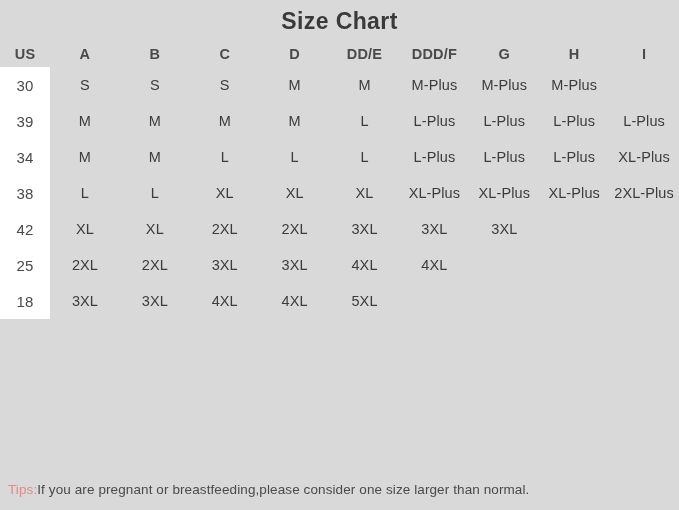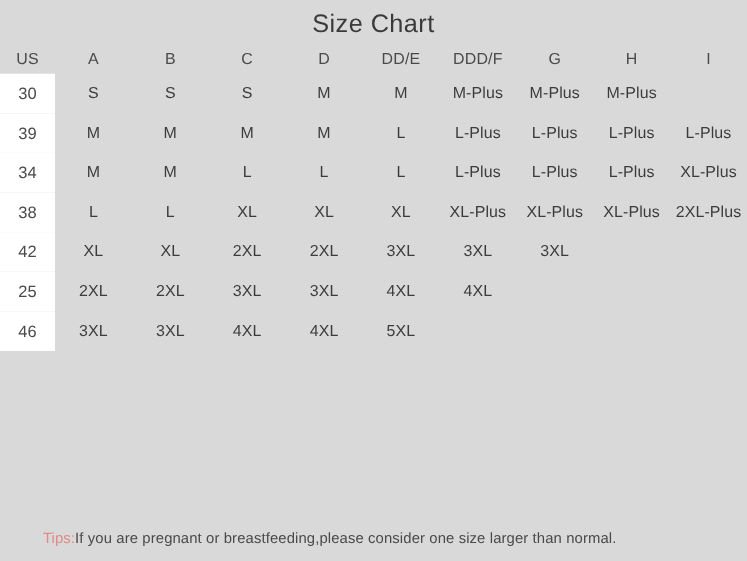--- a/index.html
+++ b/index.html
@@ -21,39 +21,39 @@
     height: 510px;
     background: #d9d9d9;
   }
   #page-title {
     position: absolute;
     top: 8px;
     left: 0;
     width: 679px;
     text-align: center;
     font-size: 23px;
-    font-weight: 400;
+    font-weight: 700;
     letter-spacing: 0.4px;
     color: #3a3a3a;
   }
   
   #size-table {
     position: absolute;
     top: 40px;
     left: 0;
     width: 679px;
     border-collapse: collapse;
     table-layout: fixed;
   }
   #size-table col.us-col { width: 50px; }
   #size-table col.data-col { width: 69.9px; }
   #size-table thead th {
     height: 27px;
     font-size: 14.5px;
-    font-weight: 400;
+    font-weight: 700;
     color: #4a4a4a;
     background: #d9d9d9;
     text-align: center;
     padding: 0;
     vertical-align: middle;
     letter-spacing: 0.2px;
   }
   #size-table tbody td {
     height: 36px;
     padding: 0;
@@ -83,21 +83,20 @@
   .c-5xl      { background: #767676; color: #262626; }
 
   #tips-line {
     position: absolute;
     left: 8px;
     top: 482px;
     font-size: 13.5px;
     color: #4a4a4a;
     letter-spacing: 0.1px;
     white-space: nowrap;
-    margin-left: 31px;
   }
   #tips-line .tips-label {
     color: #e08a8a;
   }
 </style>
 </head>
 <body>
 
 <div id="chart-root">
 
@@ -197,21 +196,21 @@
           <td class="c-2xl" data-col="B">2XL</td>
           <td class="c-3xl" data-col="C">3XL</td>
           <td class="c-3xl" data-col="D">3XL</td>
           <td class="c-4xl" data-col="DD/E">4XL</td>
           <td class="c-4xl" data-col="DDD/F">4XL</td>
           <td class="empty" data-col="G"></td>
           <td class="empty" data-col="H"></td>
           <td class="empty" data-col="I"></td>
         </tr>
         <tr>
-          <td class="row-head">46</td>
+          <td class="row-head">18</td>
           <td class="c-3xl" data-col="A">3XL</td>
           <td class="c-3xl" data-col="B">3XL</td>
           <td class="c-4xl" data-col="C">4XL</td>
           <td class="c-4xl" data-col="D">4XL</td>
           <td class="c-5xl" data-col="DD/E">5XL</td>
           <td class="empty" data-col="DDD/F"></td>
           <td class="empty" data-col="G"></td>
           <td class="empty" data-col="H"></td>
           <td class="empty" data-col="I"></td>
         </tr>

